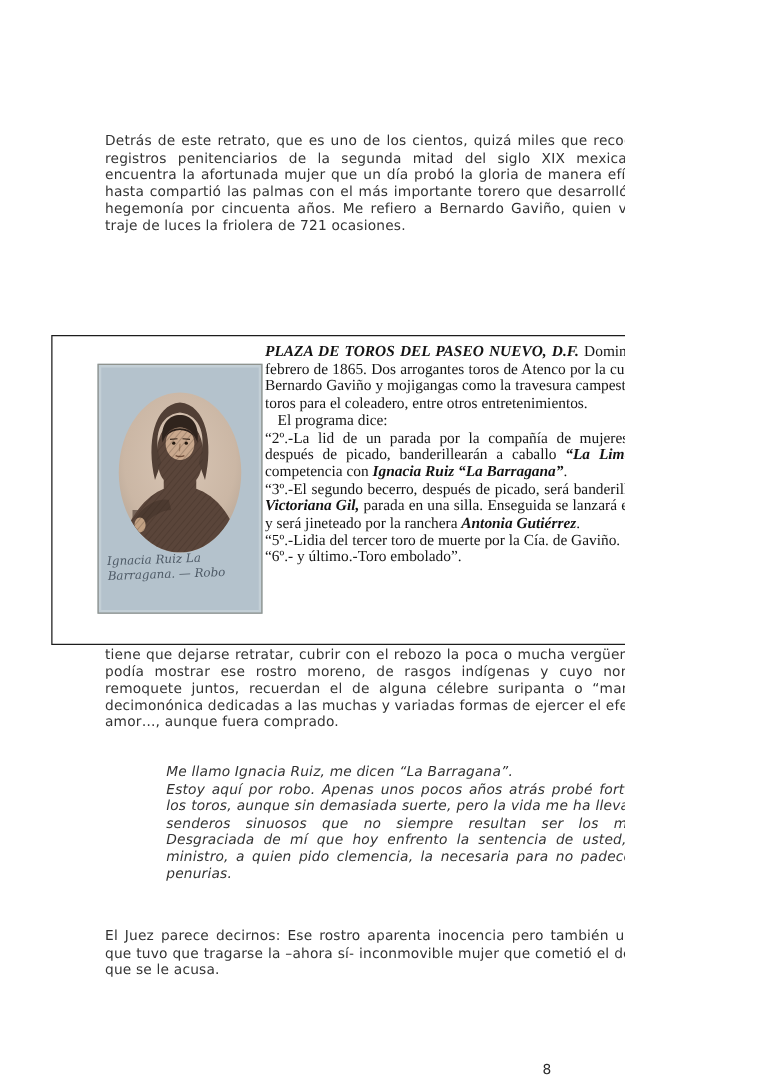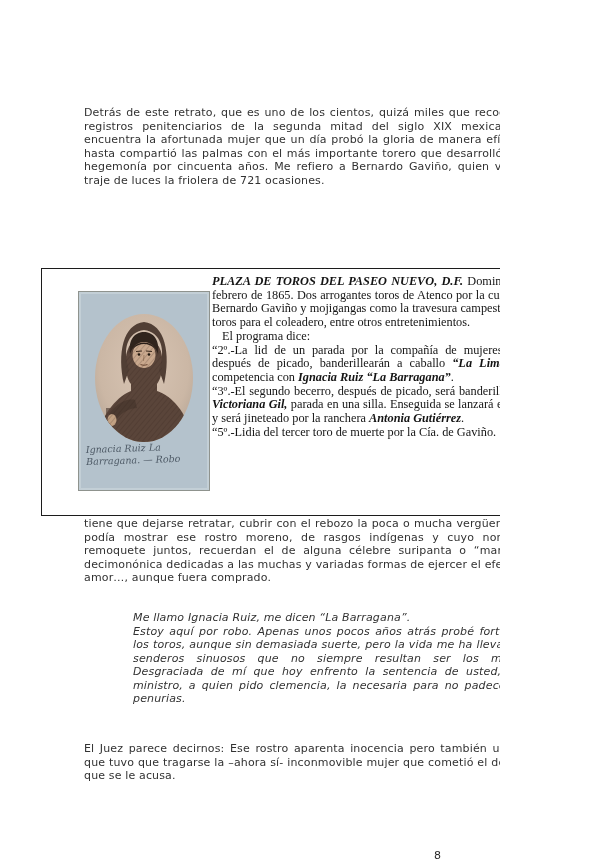--- a/index.html
+++ b/index.html
@@ -125,20 +125,21 @@
         <div>Barragana. — Robo</div>
       </div>
     </div>
 
     <div class="program-text">
       <p class="prog"><span class="bld">PLAZA DE TOROS DEL PASEO NUEVO, D.F.</span><span> Domingo 19 de febrero de 1865. Dos arrogantes toros de Atenco por la cuadrilla de Bernardo Gaviño y mojigangas como la travesura campestre de tres toros para el coleadero, entre otros entretenimientos.</span></p>
       <p class="prog prog-dice">El programa dice:</p>
       <p class="prog"><span>“2º.-La lid de un parada por la compañía de mujeres, el que después de picado, banderillearán a caballo </span><span class="bld">“La Limeña”</span><span>, en competencia con </span><span class="bld">Ignacia Ruiz “La Barragana”</span><span>.</span></p>
       <p class="prog"><span>“3º.-El segundo becerro, después de picado, será banderilleado por </span><span class="bld">Victoriana Gil,</span><span> parada en una silla. Enseguida se lanzará el becerro y será jineteado por la ranchera </span><span class="bld">Antonia Gutiérrez</span><span>.</span></p>
       <p class="prog">“5º.-Lidia del tercer toro de muerte por la Cía. de Gaviño.</p>
+      <p class="prog">“6º.- y último.-Toro embolado”.</p>
     </div>
   </div>
 
   <p class="body-text p3">tiene que dejarse retratar, cubrir con el rebozo la poca o mucha vergüenza que podía mostrar ese rostro moreno, de rasgos indígenas y cuyo nombre y remoquete juntos, recuerdan el de alguna célebre suripanta o “margarita” decimonónica dedicadas a las muchas y variadas formas de ejercer el efecto del amor…, aunque fuera comprado.</p>
 
   <div class="quote">
     <p class="qline">Me llamo Ignacia Ruiz, me dicen “La Barragana”.</p>
     <p>Estoy aquí por robo. Apenas unos pocos años atrás probé fortuna en los toros, aunque sin demasiada suerte, pero la vida me ha llevado por senderos sinuosos que no siempre resultan ser los mejores. Desgraciada de mí que hoy enfrento la sentencia de usted, señor ministro, a quien pido clemencia, la necesaria para no padecer más penurias.</p>
   </div>
 

